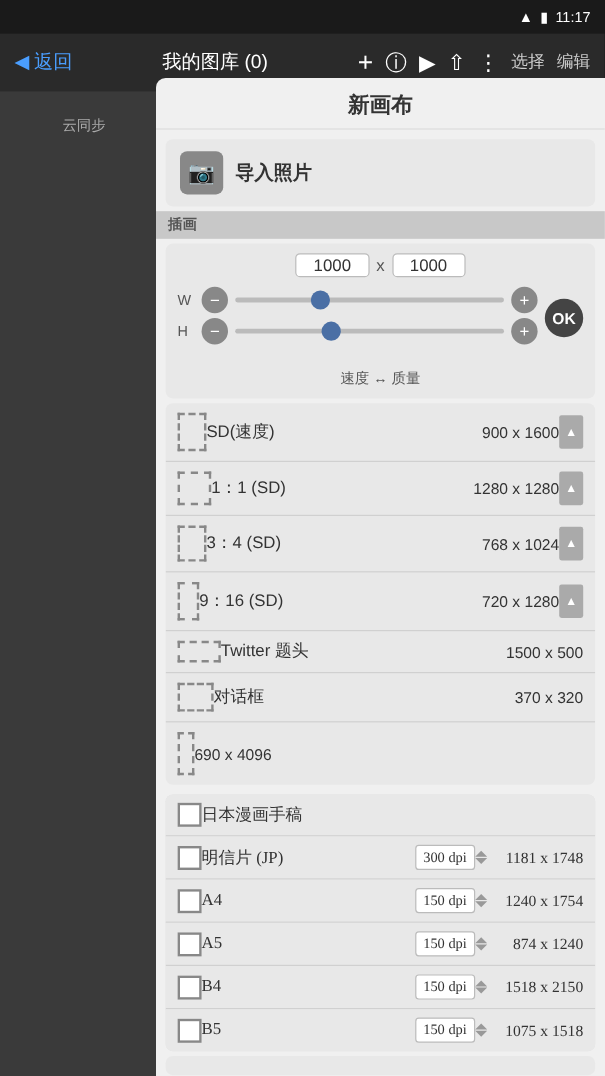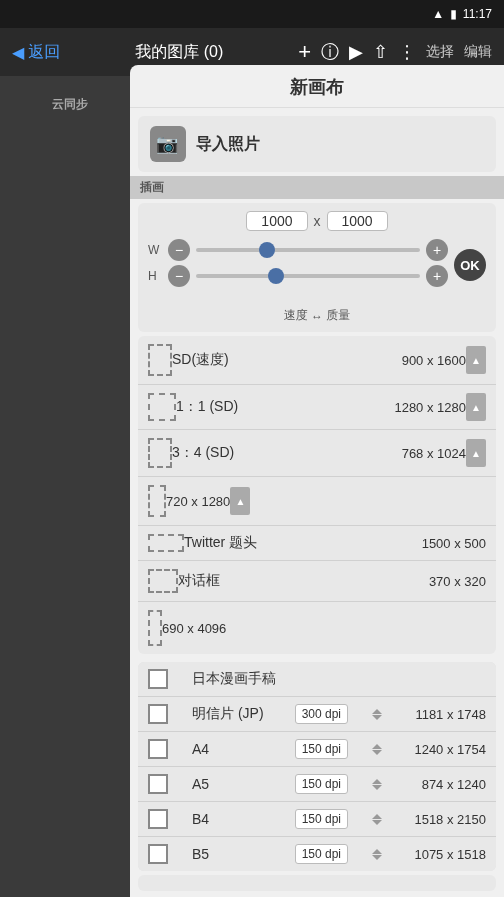--- a/index.html
+++ b/index.html
@@ -73,21 +73,20 @@
     
     .sidebar {
       width: 140px;
       background: #3a3a3a;
       display: flex;
       flex-direction: column;
       align-items: center;
       padding-top: 20px;
       color: #aaa;
       font-size: 12px;
-      font-weight: bold;
     }
     .sidebar-sync {
       color: #aaa;
       font-size: 12px;
     }
 
     
     .dialog-overlay {
       position: absolute;
       top: 65px;
@@ -296,22 +295,23 @@
       background: #e0e0e0;
       margin: 8px 8px 4px;
       border-radius: 6px;
       overflow: hidden;
     }
     .print-row {
       display: flex;
       align-items: center;
       padding: 7px 10px;
       border-bottom: 1px solid #d0d0d0;
-      gap: 24px;
+      gap: 0;
       background: #e8e8e8;
+      font-family: Liberation Serif, serif;
     }
     .print-row:last-child {
       border-bottom: none;
     }
     .checkbox {
       width: 20px;
       height: 20px;
       border: 2px solid #888;
       background: white;
       flex-shrink: 0;
@@ -455,20 +455,21 @@
 
       <div class="preset-row">
         <div style="width:24px;height:30px;border:2px dashed #888;flex-shrink:0;"></div>
         <span class="preset-name">3：4 (SD)</span>
         <span class="preset-size">768 x 1024</span>
         <div class="preset-arrow">▲</div>
       </div>
 
       <div class="preset-row">
         <div style="width:18px;height:32px;border:2px dashed #888;flex-shrink:0;"></div>
+        <span class="preset-name">9：16 (SD)</span>
         <span class="preset-size">720 x 1280</span>
         <div class="preset-arrow">▲</div>
       </div>
 
       <div class="preset-row">
         <div style="width:36px;height:18px;border:2px dashed #888;flex-shrink:0;"></div>
         <span class="preset-name">Twitter 题头</span>
         <span class="preset-size">1500 x 500</span>
       </div>
 

